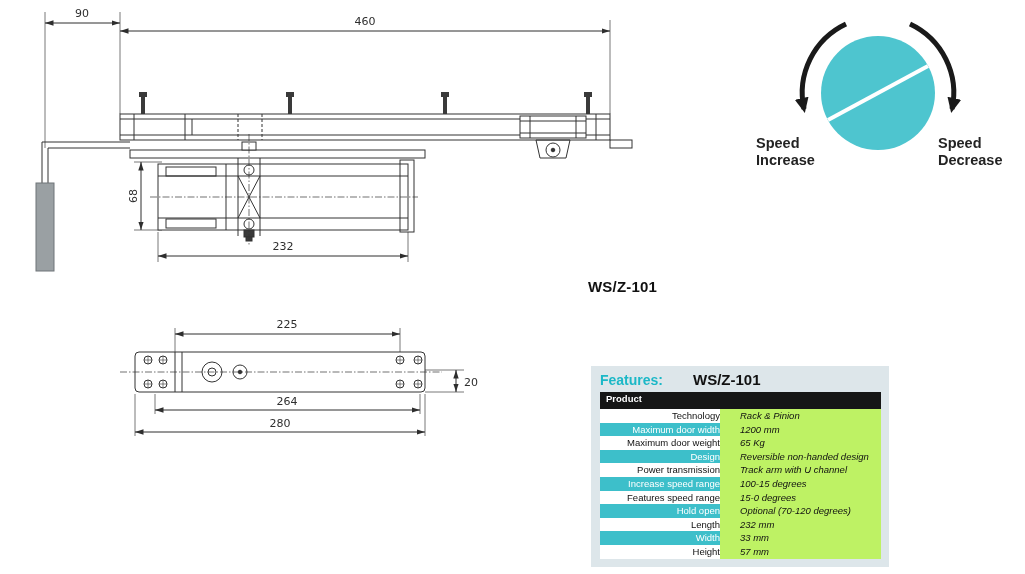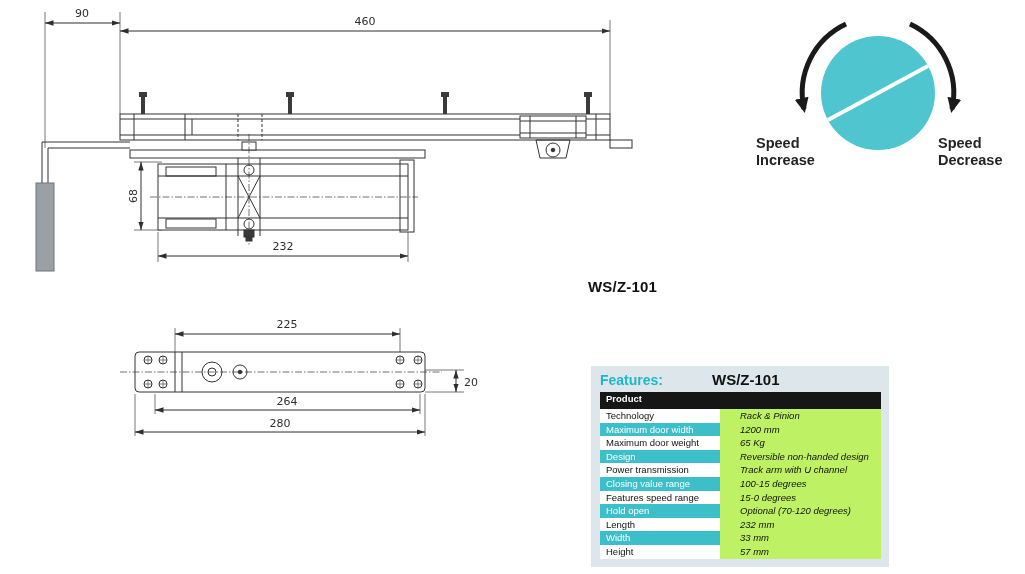--- a/index.html
+++ b/index.html
@@ -24,33 +24,33 @@
     font-size:15px; font-weight:bold; color:#111;
     letter-spacing:0.2px;
   }
 
   
   .features-panel {
     left:591px; top:366px; width:298px; height:201px;
     background:#dde6ea;
     padding:5px 8px 6px 9px;
   }
-  .features-head { display:flex; align-items:baseline; margin-bottom:4px;gap:19px; }
+  .features-head { display:flex; align-items:baseline; margin-bottom:4px; }
   .features-title { color:#1cb8c7; font-weight:bold; font-size:14px; }
   .features-model { color:#111; font-weight:bold; font-size:15px; margin-left:30px; }
   .f-product {
     background:#161616; color:#ffffff;
     font-size:9.5px; font-weight:bold;
     height:17px; line-height:13px; padding-left:6px;
   }
   .f-row { display:flex; height:13.6px; line-height:13.6px; font-size:9.5px; }
   .f-label {
     width:120px; padding-left:6px;
     background:#ffffff; color:#111;
-    white-space:nowrap; overflow:hidden;
+    white-space:nowrap; overflow:hidden;text-align:right;
   }
   .f-value {
     flex:1; padding-left:20px;
     background:#bef264; color:#111;
     white-space:nowrap; overflow:hidden;font-style:italic;
   }
   .f-rows .f-row:nth-child(even) .f-label { background:#3dbfca; color:#ffffff; }
 </style>
 </head>
 <body>
@@ -247,21 +247,21 @@
     </div>
     <div class="f-row">
       <span class="f-label">Design</span>
       <span class="f-value">Reversible non-handed design</span>
     </div>
     <div class="f-row">
       <span class="f-label">Power transmission</span>
       <span class="f-value">Track arm with U channel</span>
     </div>
     <div class="f-row">
-      <span class="f-label">Closing value range</span>
+      <span class="f-label">Increase speed range</span>
       <span class="f-value">100-15 degrees</span>
     </div>
     <div class="f-row">
       <span class="f-label">Features speed range</span>
       <span class="f-value">15-0 degrees</span>
     </div>
     <div class="f-row">
       <span class="f-label">Hold open</span>
       <span class="f-value">Optional (70-120 degrees)</span>
     </div>

